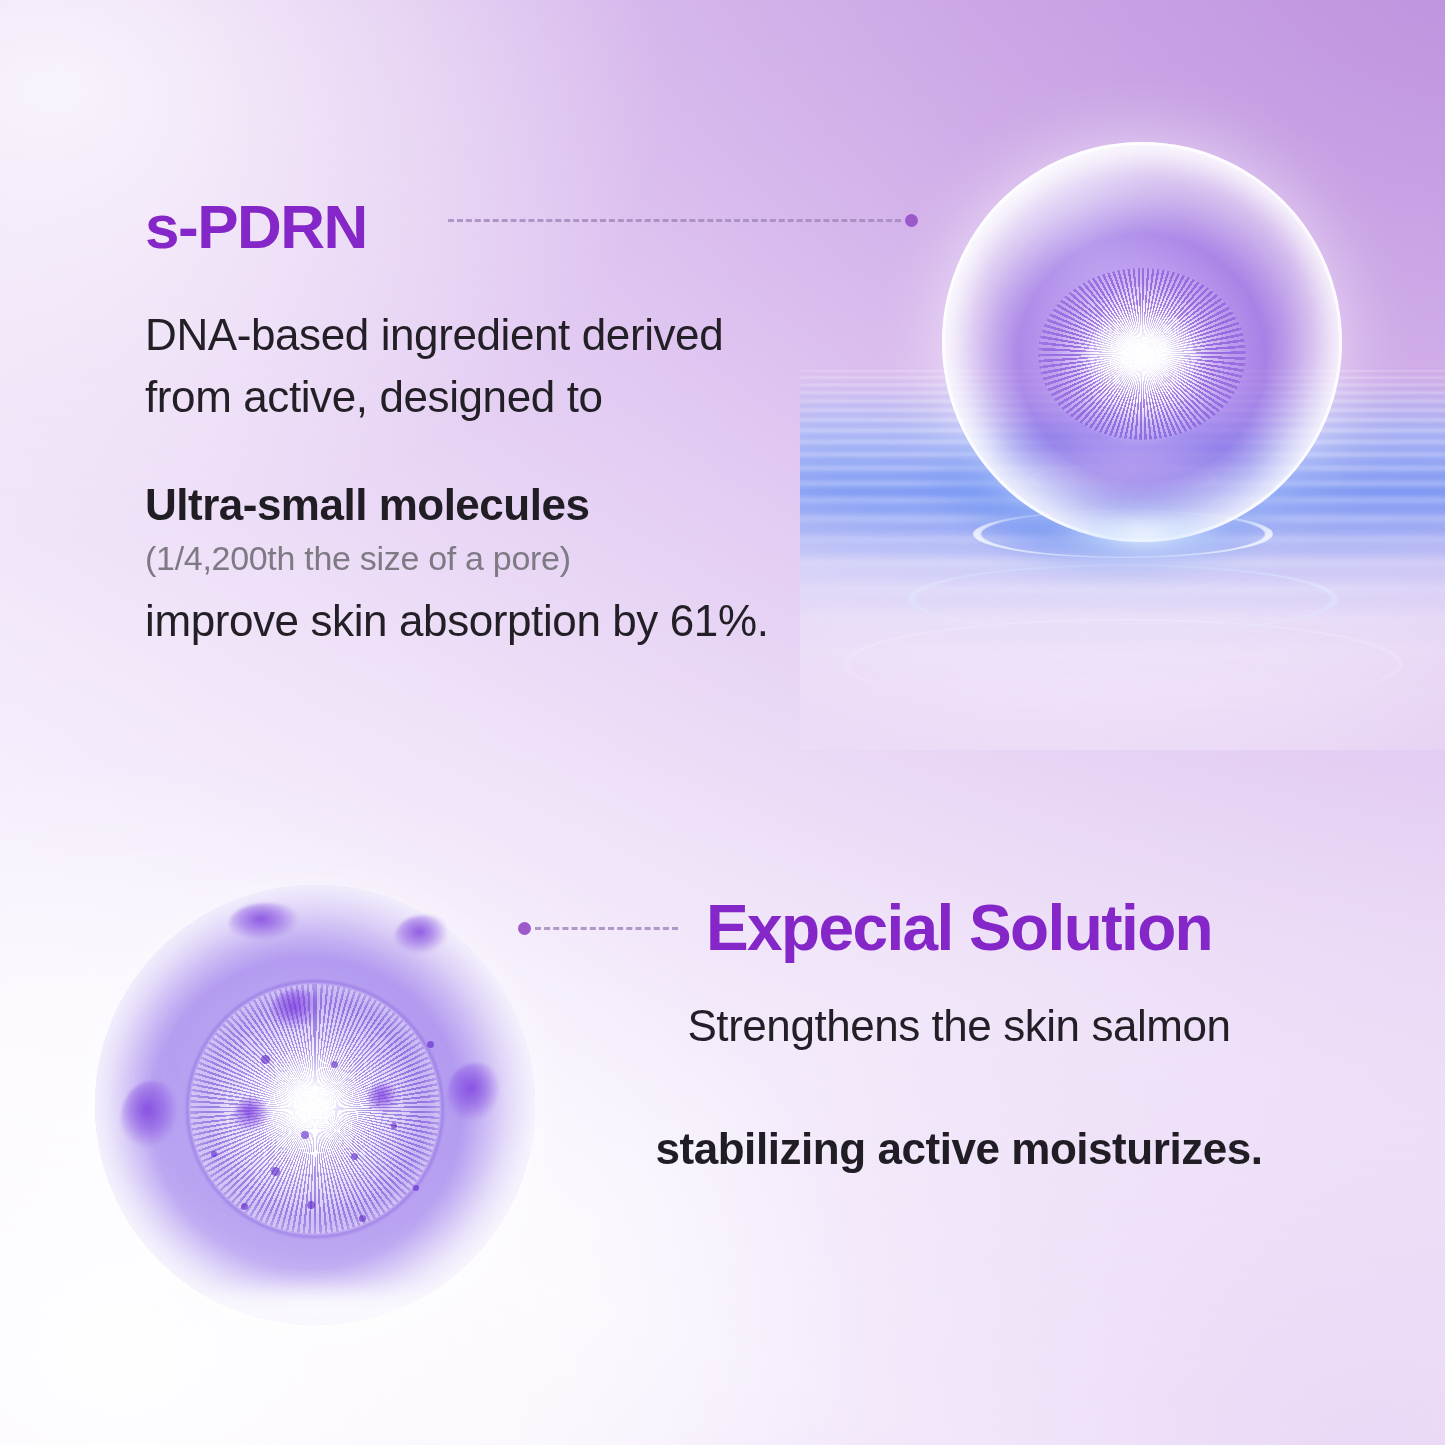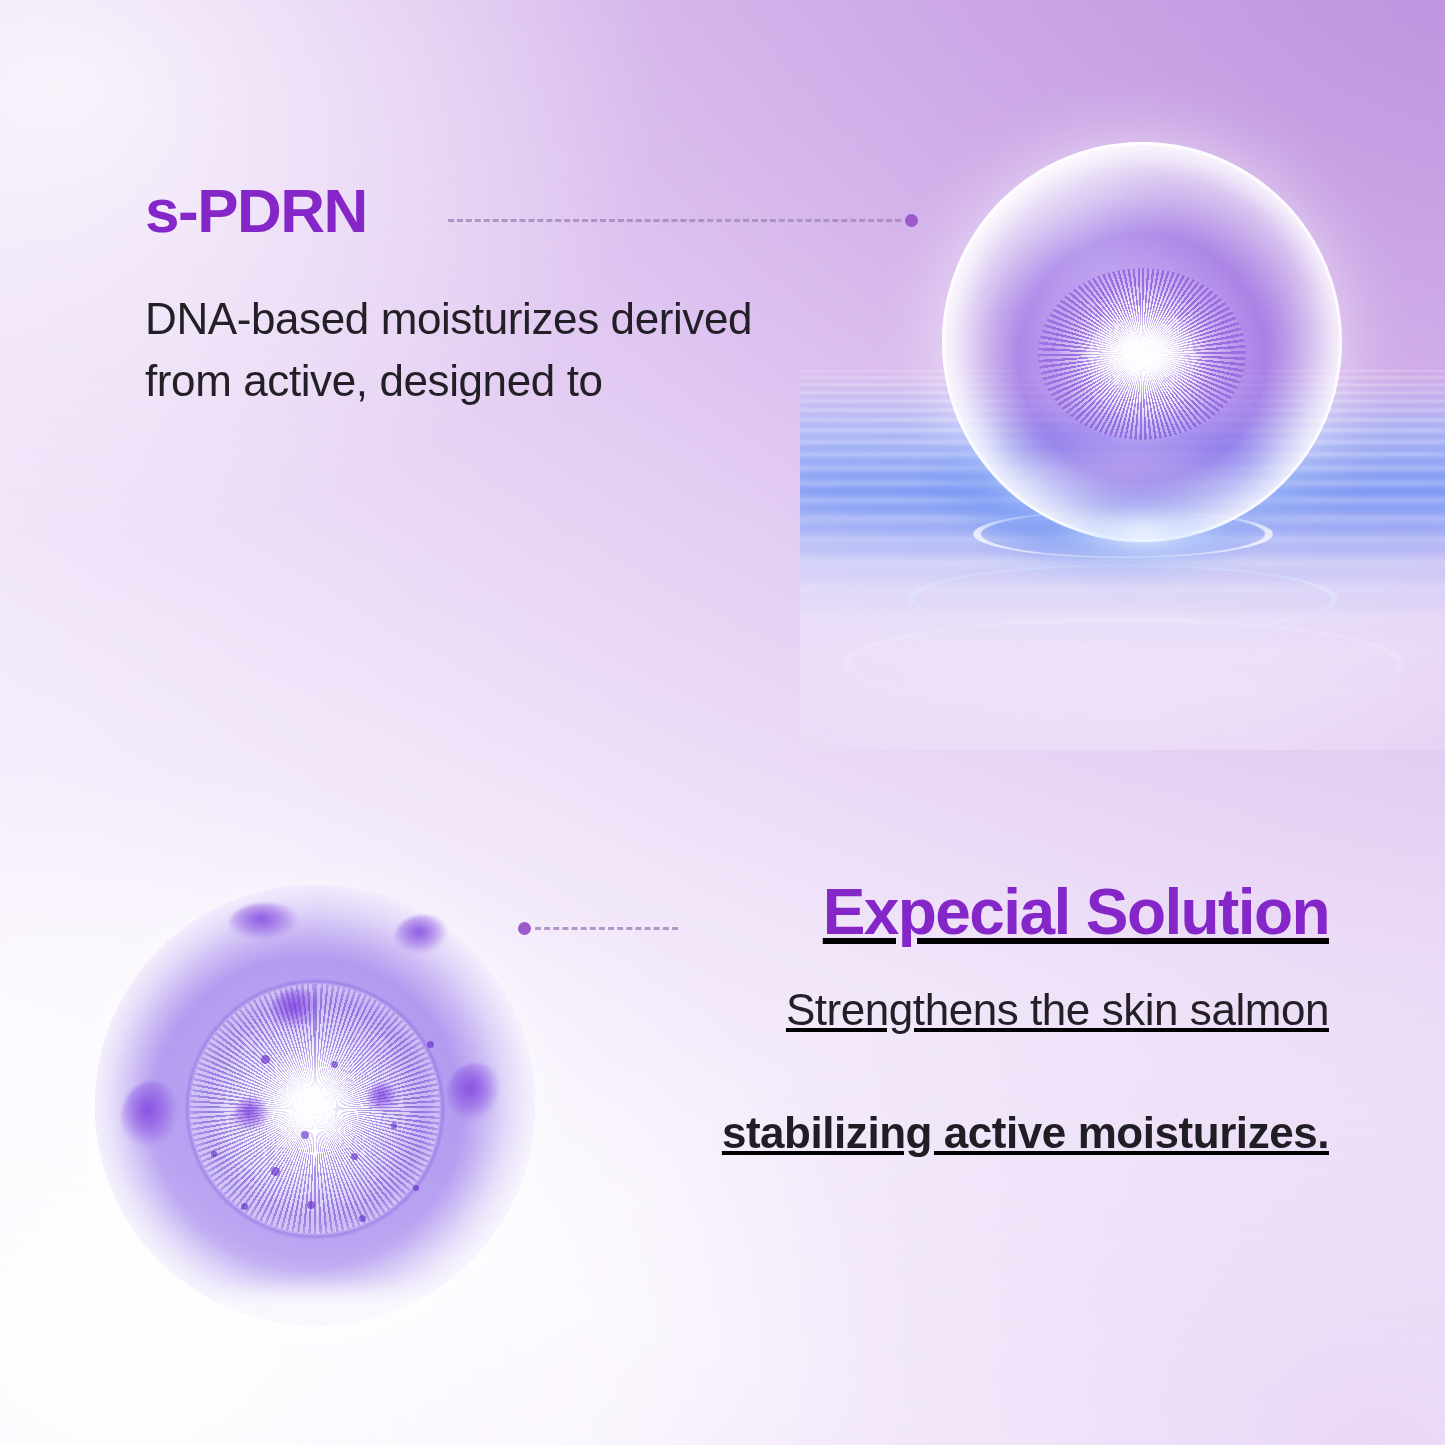--- a/index.html
+++ b/index.html
@@ -179,21 +179,21 @@
     border-top:3px dashed #a58bbd;
     opacity:.85;
   }
   .conn-dot{ width:13px; height:13px; border-radius:50%; background:#9b59c9; flex:none; }
   #connector-top{ left:448px; top:214px; width:470px; }
   #connector-top .dash-line{ margin-right:4px; }
   #connector-bottom{ left:518px; top:922px; width:160px; }
   #connector-bottom .dash-line{ margin-left:4px; }
 
   
-  .text-layer{ position:absolute; inset:0; }
+  .text-layer{ position:absolute; inset:0;margin-top:16px; }
 
   #block-top{ position:absolute; left:145px; top:180px; width:700px; }
   .eyebrow{
     font-size:62px; font-weight:700; color:#8527c8;
     letter-spacing:-1.5px; line-height:1;
     font-stretch:condensed;
   }
   .body-copy{
     font-size:44px; line-height:1.40; color:#231f26;
     letter-spacing:-.4px;
@@ -208,21 +208,21 @@
   .note-grey{
     display:block; font-size:34px; color:#7d7a84;
     letter-spacing:-.3px; line-height:1.30; margin-top:2px;
   }
   .tail-line{
     display:block; font-size:44px; color:#231f26;
     letter-spacing:-.4px; line-height:1.32; margin-top:12px;
   }
 
   #block-bottom{
-    position:absolute; right:116px; top:880px; width:700px; text-align:right;text-decoration:underline;
+    position:absolute; right:136px; top:880px; width:700px; text-align:center;
   }
   .headline{
     font-size:64px; font-weight:700; color:#8527c8;
     letter-spacing:-1.6px; line-height:1.02;
   }
   .subhead{
     font-size:36px; color:#7d7a84; letter-spacing:-.4px;
     line-height:1.2; margin-top:24px;
   }
   #para-three{ margin-top:34px; font-size:44px; line-height:1.40; color:#231f26; letter-spacing:-.45px; }
@@ -293,24 +293,29 @@
   <div class="conn-dot"></div>
   <div class="dash-line"></div>
 </div>
 
 <div class="text-layer">
 
   <div id="block-top">
     <div class="eyebrow">s-PDRN</div>
 
     <div class="body-copy" id="para-one">
-      <span>DNA-based moisturizes derived</span><br>
+      <span>DNA-based ingredient derived</span><br>
       <span>from active, designed to</span><br>
     </div>
 
+    <div id="para-two">
+      <span class="lead-bold">Ultra-small molecules</span>
+      <span class="note-grey">(1/4,200th the size of a pore)</span>
+      <span class="tail-line">improve skin absorption by 61%.</span>
+    </div>
   </div>
 
   <div id="block-bottom">
     <div class="headline">Expecial Solution</div>
 
 
     <div id="para-three">
       <span>Strengthens the skin salmon</span><br>
       <br>
       <span class="bold">stabilizing active moisturizes.</span>

